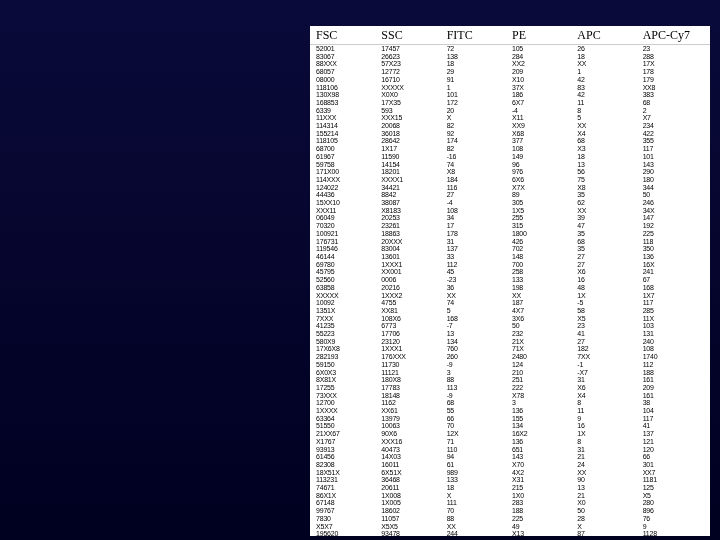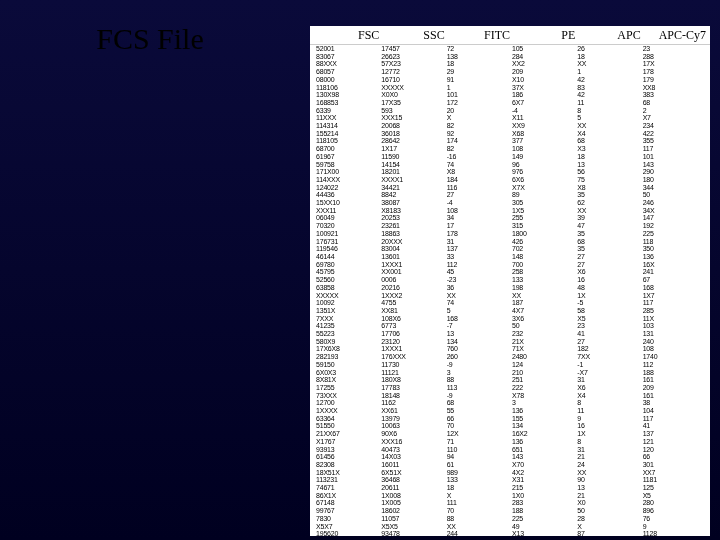--- a/index.html
+++ b/index.html
@@ -32,37 +32,36 @@
     overflow: hidden;
   }
   .headers {
     display: flex;
     font-family: "Times New Roman", serif;
     font-size: 12px;
     color: #000;
     padding: 2px 4px 1px 4px;
     border-bottom: 1px solid #ccc;
   }
-  .headers div { flex: 1; text-align: right; padding-left: 2px; }
+  .headers div { flex: 1; text-align: left; padding-left: 2px; }
   .data-body {
     font-family: Arial, sans-serif;
     font-size: 7px;
     line-height: 7.7px;
     color: #000;
     padding: 0 4px;
     letter-spacing: -0.2px;
   }
   .row { display: flex; }
   .row span { flex: 1; text-align: left; padding-left: 2px; white-space: nowrap; overflow: hidden; }
 </style>
 </head>
 <body>
 
 <div class="left-panel">
-  <span class="title-line">FCS File</span>
 </div>
 
 <div class="data-panel">
   <div class="headers">
     <div>FSC</div>
     <div>SSC</div>
     <div>FITC</div>
     <div>PE</div>
     <div>APC</div>
     <div>APC-Cy7</div>

